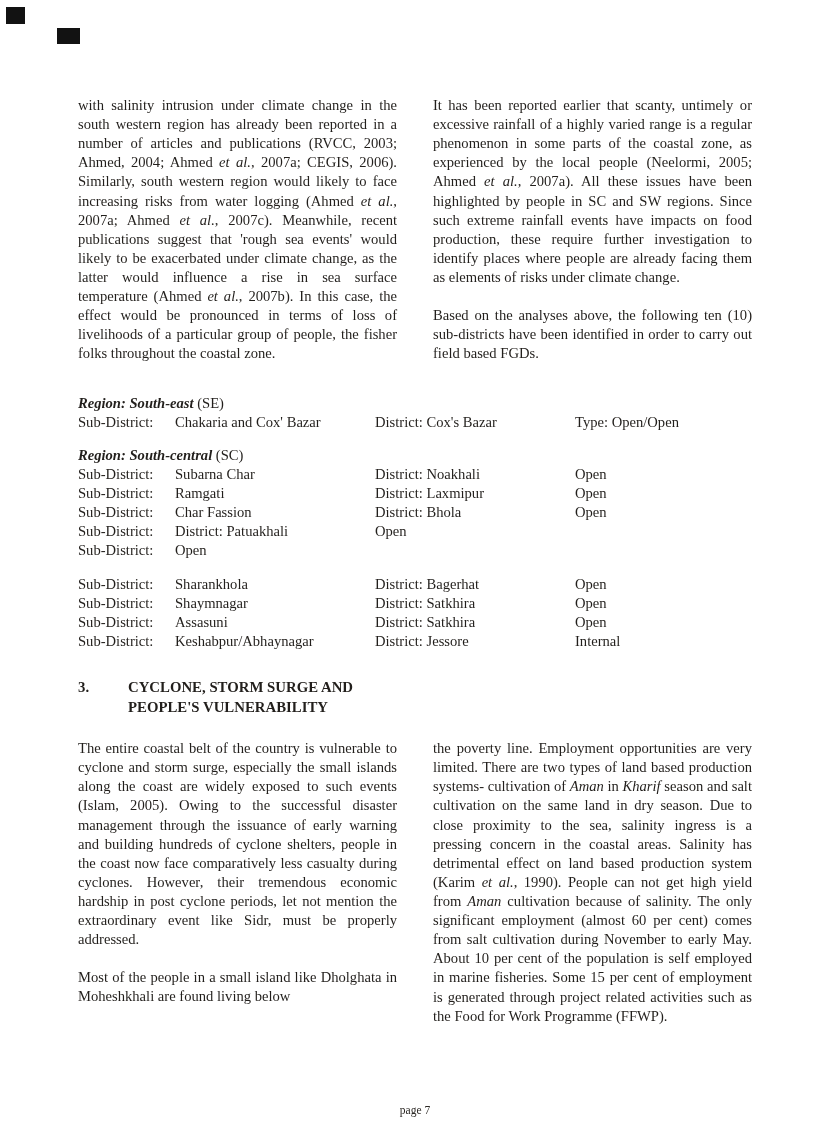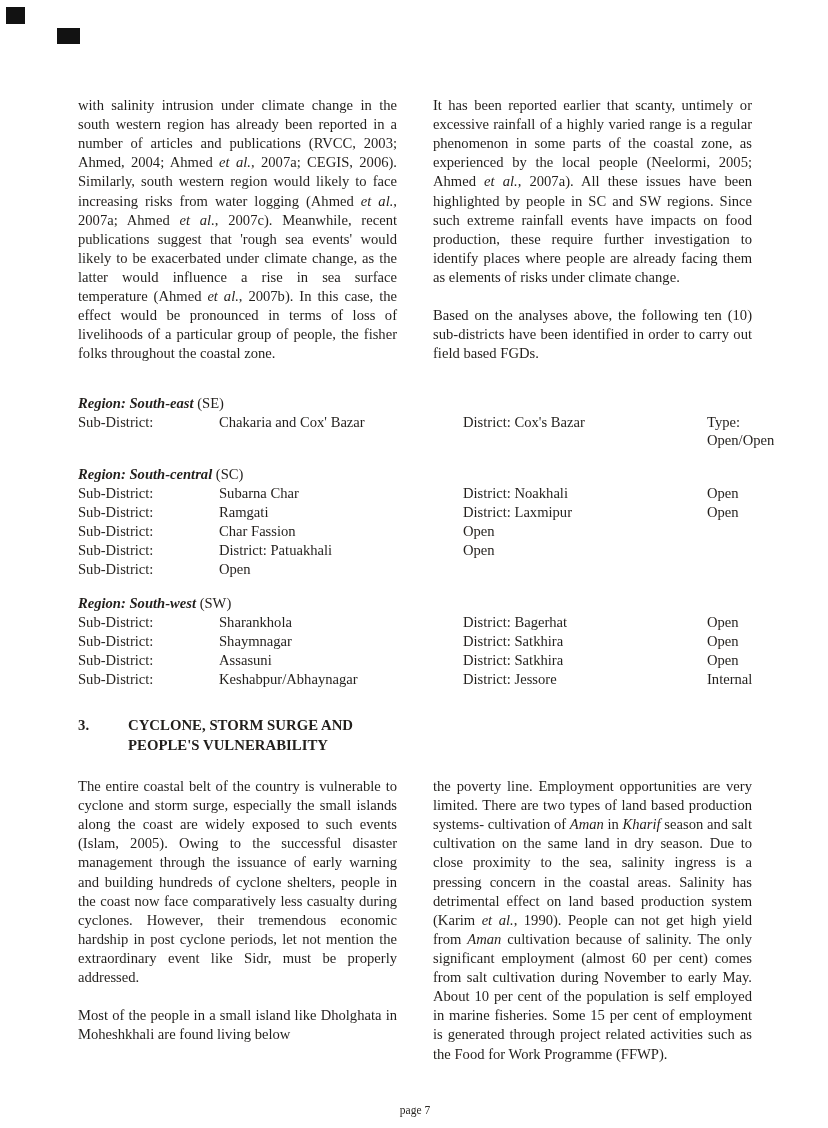--- a/index.html
+++ b/index.html
@@ -38,21 +38,21 @@
 
   .regions {
     margin-top: 30px;
     font-size: 14.6px;
     line-height: 1.3;
   }
   .region-group { margin-bottom: 15px; }
   .region-group:last-child { margin-bottom: 0; }
   .region-title .rt-main { font-weight: bold; font-style: italic; }
   .region-title .rt-suffix { font-weight: normal; font-style: normal; }
-  .region-row { display: flex; gap: 44px; }
+  .region-row { display: flex; }
   .rc-label    { width: 97px;  flex: 0 0 auto; }
   .rc-name     { width: 200px; flex: 0 0 auto; }
   .rc-district { width: 200px; flex: 0 0 auto; }
   .rc-type     { flex: 1; }
 
   .section { margin-top: 27px; }
   .section-head {
     display: flex;
     font-weight: bold;
     font-size: 14.8px;
@@ -113,35 +113,35 @@
       </div>
       <div class="region-row">
         <span class="rc-label">Sub-District:</span>
         <span class="rc-name">Ramgati</span>
         <span class="rc-district">District: Laxmipur</span>
         <span class="rc-type">Open</span>
       </div>
       <div class="region-row">
         <span class="rc-label">Sub-District:</span>
         <span class="rc-name">Char Fassion</span>
+        <span class="rc-district">District: Bhola</span>
         <span class="rc-type">Open</span>
       </div>
       <div class="region-row">
         <span class="rc-label">Sub-District:</span>
         <span class="rc-district">District: Patuakhali</span>
         <span class="rc-type">Open</span>
       </div>
       <div class="region-row">
         <span class="rc-label">Sub-District:</span>
         <span class="rc-type">Open</span>
       </div>
     </div>
 
     <div class="region-group">
-      <div class="region-title"><span class="rt-main">Region: South-west</span><span class="rt-suffix"> (SW)</span></div>
       <div class="region-row">
         <span class="rc-label">Sub-District:</span>
         <span class="rc-name">Sharankhola</span>
         <span class="rc-district">District: Bagerhat</span>
         <span class="rc-type">Open</span>
       </div>
       <div class="region-row">
         <span class="rc-label">Sub-District:</span>
         <span class="rc-name">Shaymnagar</span>
         <span class="rc-district">District: Satkhira</span>

